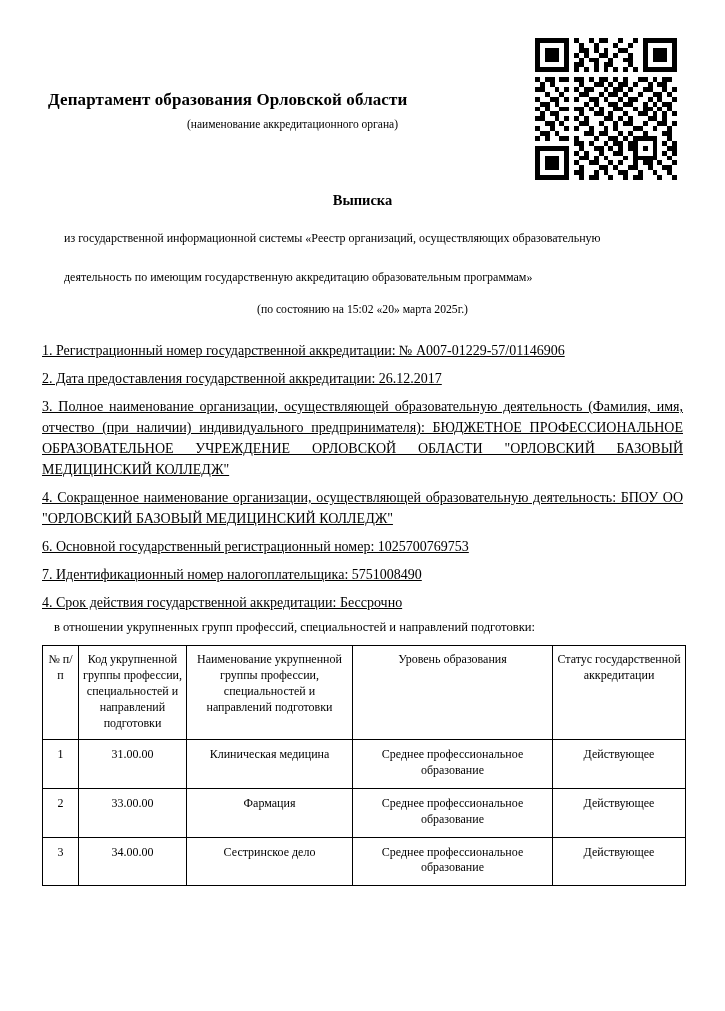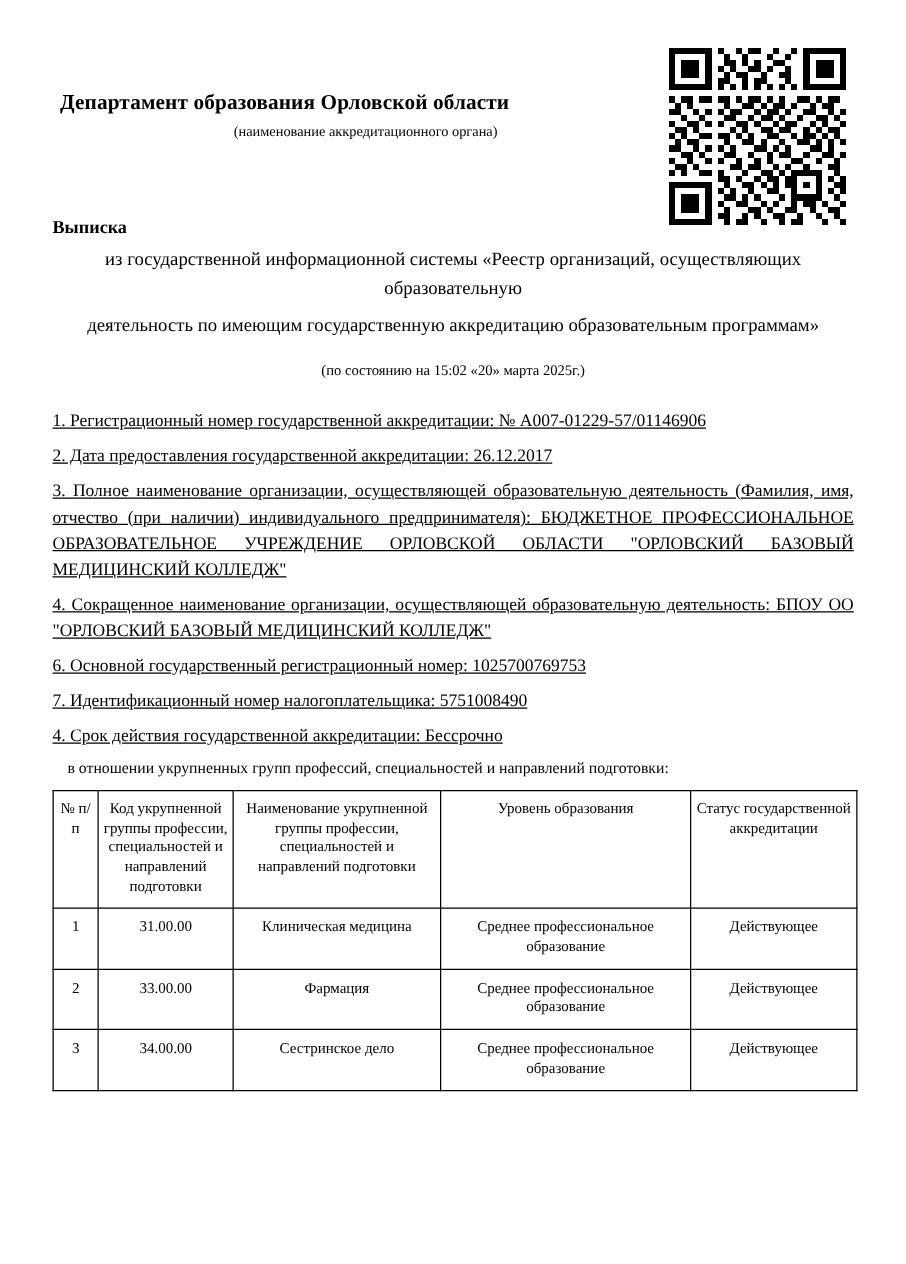--- a/index.html
+++ b/index.html
@@ -13,21 +13,21 @@
     font-family: "Liberation Serif", serif;
     color: #000000;
     position: relative;
     overflow: hidden;
   }
   .page {
     width: 725px;
     height: 1011px;
     position: relative;
     box-sizing: border-box;
-    padding: 20px 42px 0 42px;
+    padding: 38px 42px 0 42px;
   }
   .qr {
     position: absolute;
     top: 38px;
     right: 48px;
     width: 142px;
     height: 142px;
   }
   .qr svg { display: block; }
 
@@ -39,28 +39,28 @@
     letter-spacing: 0.1px;
   }
   .org-sub {
     font-size: 11.5px;
     text-align: center;
     margin: 8px 0 0 -140px;
   }
   .doc-title {
     font-size: 14.5px;
     font-weight: bold;
+    text-align: center;
+    margin-top: 62px;
+  }
+  .doc-sub {
+    font-size: 12px;
     text-align: left;
-    margin-top: 62px;
-  }
-  .doc-sub {
-    font-size: 15px;
-    text-align: center;
     line-height: 1.55;
-    margin-top: 6px;
+    margin-top: 20px;
     padding: 0 22px;
   }
   .doc-date {
     font-size: 11.7px;
     text-align: center;
     margin-top: 17px;
   }
 
   .items {
     margin-top: 24px;

